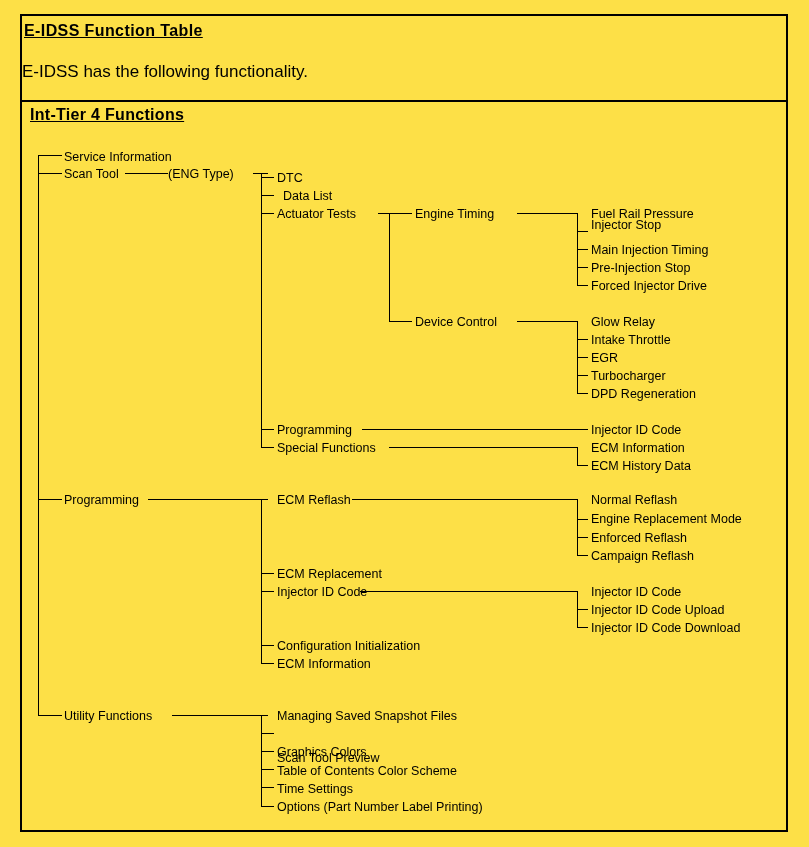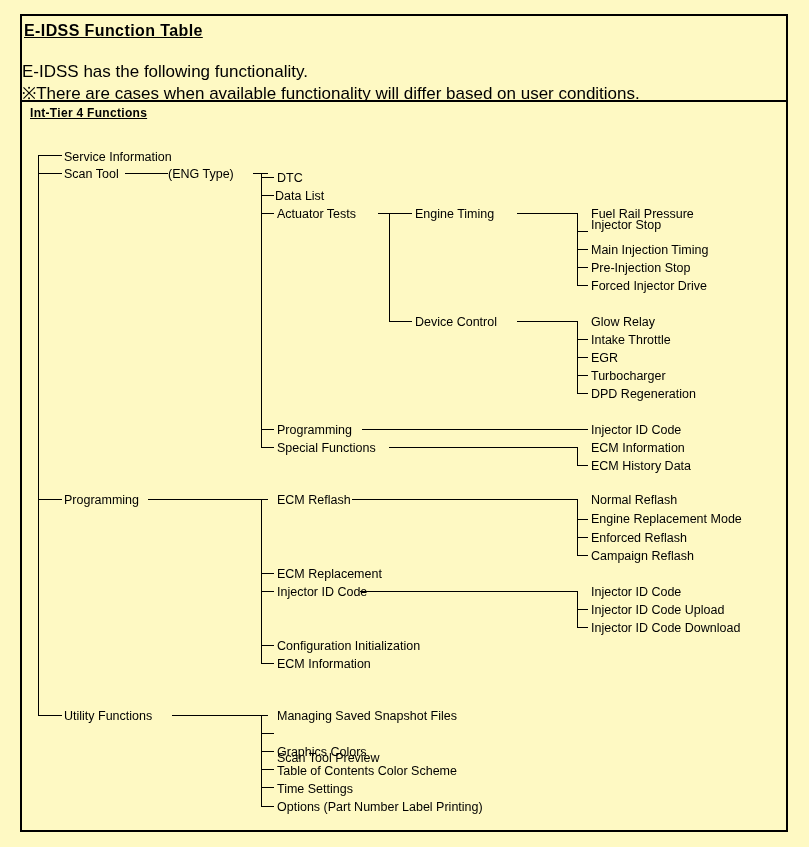--- a/index.html
+++ b/index.html
@@ -8,21 +8,21 @@
     background: #ffffff;
   }
   body {
     font-family: "Liberation Sans", sans-serif;
     color: #000000;
   }
   #page {
     position: relative;
     width: 809px;
     height: 847px;
-    background: #fef9c3;
+    background: #fde047;
     overflow: hidden;
   }
   .frame {
     position: absolute;
     left: 20px;
     top: 14px;
     width: 768px;
     height: 818px;
     border: 2px solid #000000;
     box-sizing: border-box;
@@ -52,21 +52,21 @@
     font-size: 17px;
     white-space: nowrap;
   }
   .intro-1 { top: 62px; }
   .intro-2 { top: 81px; }
 
   .section-title {
     position: absolute;
     left: 30px;
     top: 106px;
-    font-size: 12px;
+    font-size: 16px;
     font-weight: bold;
     text-decoration: underline;
     letter-spacing: 0.3px;
     white-space: nowrap;
   }
 
   
   .node {
     position: absolute;
     font-size: 12.5px;
@@ -85,21 +85,20 @@
 </head>
 <body>
 
 <div id="page">
 
   <div class="frame"></div>
   <div class="header-box"></div>
 
   <div class="title-main">E-IDSS Function Table</div>
   <div class="intro-line intro-1">E-IDSS has the following functionality.</div>
-  <div class="intro-line intro-2">※There are cases when available functionality will differ based on user conditions.</div>
 
   <div class="section-title">Int-Tier 4 Functions</div>
 
   <svg class="wires" xmlns="http://www.w3.org/2000/svg">
     <g stroke="#000" stroke-width="1" fill="none" shape-rendering="crispEdges">
 
       <line x1="38.5" y1="155" x2="38.5" y2="716"></line>
 
       <line x1="38" y1="155.5" x2="62" y2="155.5"></line>
       <line x1="38" y1="173.5" x2="62" y2="173.5"></line>
@@ -167,21 +166,21 @@
     </g>
   </svg>
 
   <div class="node" style="left:64px; top:150px;">Service Information</div>
   <div class="node" style="left:64px; top:167px;">Scan Tool</div>
   <div class="node" style="left:168px; top:167px;">(ENG Type)</div>
   <div class="node" style="left:64px; top:493px;">Programming</div>
   <div class="node" style="left:64px; top:709px;">Utility Functions</div>
 
   <div class="node" style="left:277px; top:171px;">DTC</div>
-  <div class="node" style="left:275px; top:189px;">Data List</div>
+  <div class="node" style="left:283px; top:189px;">Data List</div>
   <div class="node" style="left:277px; top:207px;">Actuator Tests</div>
   <div class="node" style="left:277px; top:423px;">Programming</div>
   <div class="node" style="left:277px; top:441px;">Special Functions</div>
 
   <div class="node" style="left:415px; top:207px;">Engine Timing</div>
   <div class="node" style="left:415px; top:315px;">Device Control</div>
 
   <div class="node" style="left:591px; top:207px;">Fuel Rail Pressure</div>
   <div class="node" style="left:591px; top:218px;">Injector Stop</div>
   <div class="node" style="left:591px; top:243px;">Main Injection Timing</div>

